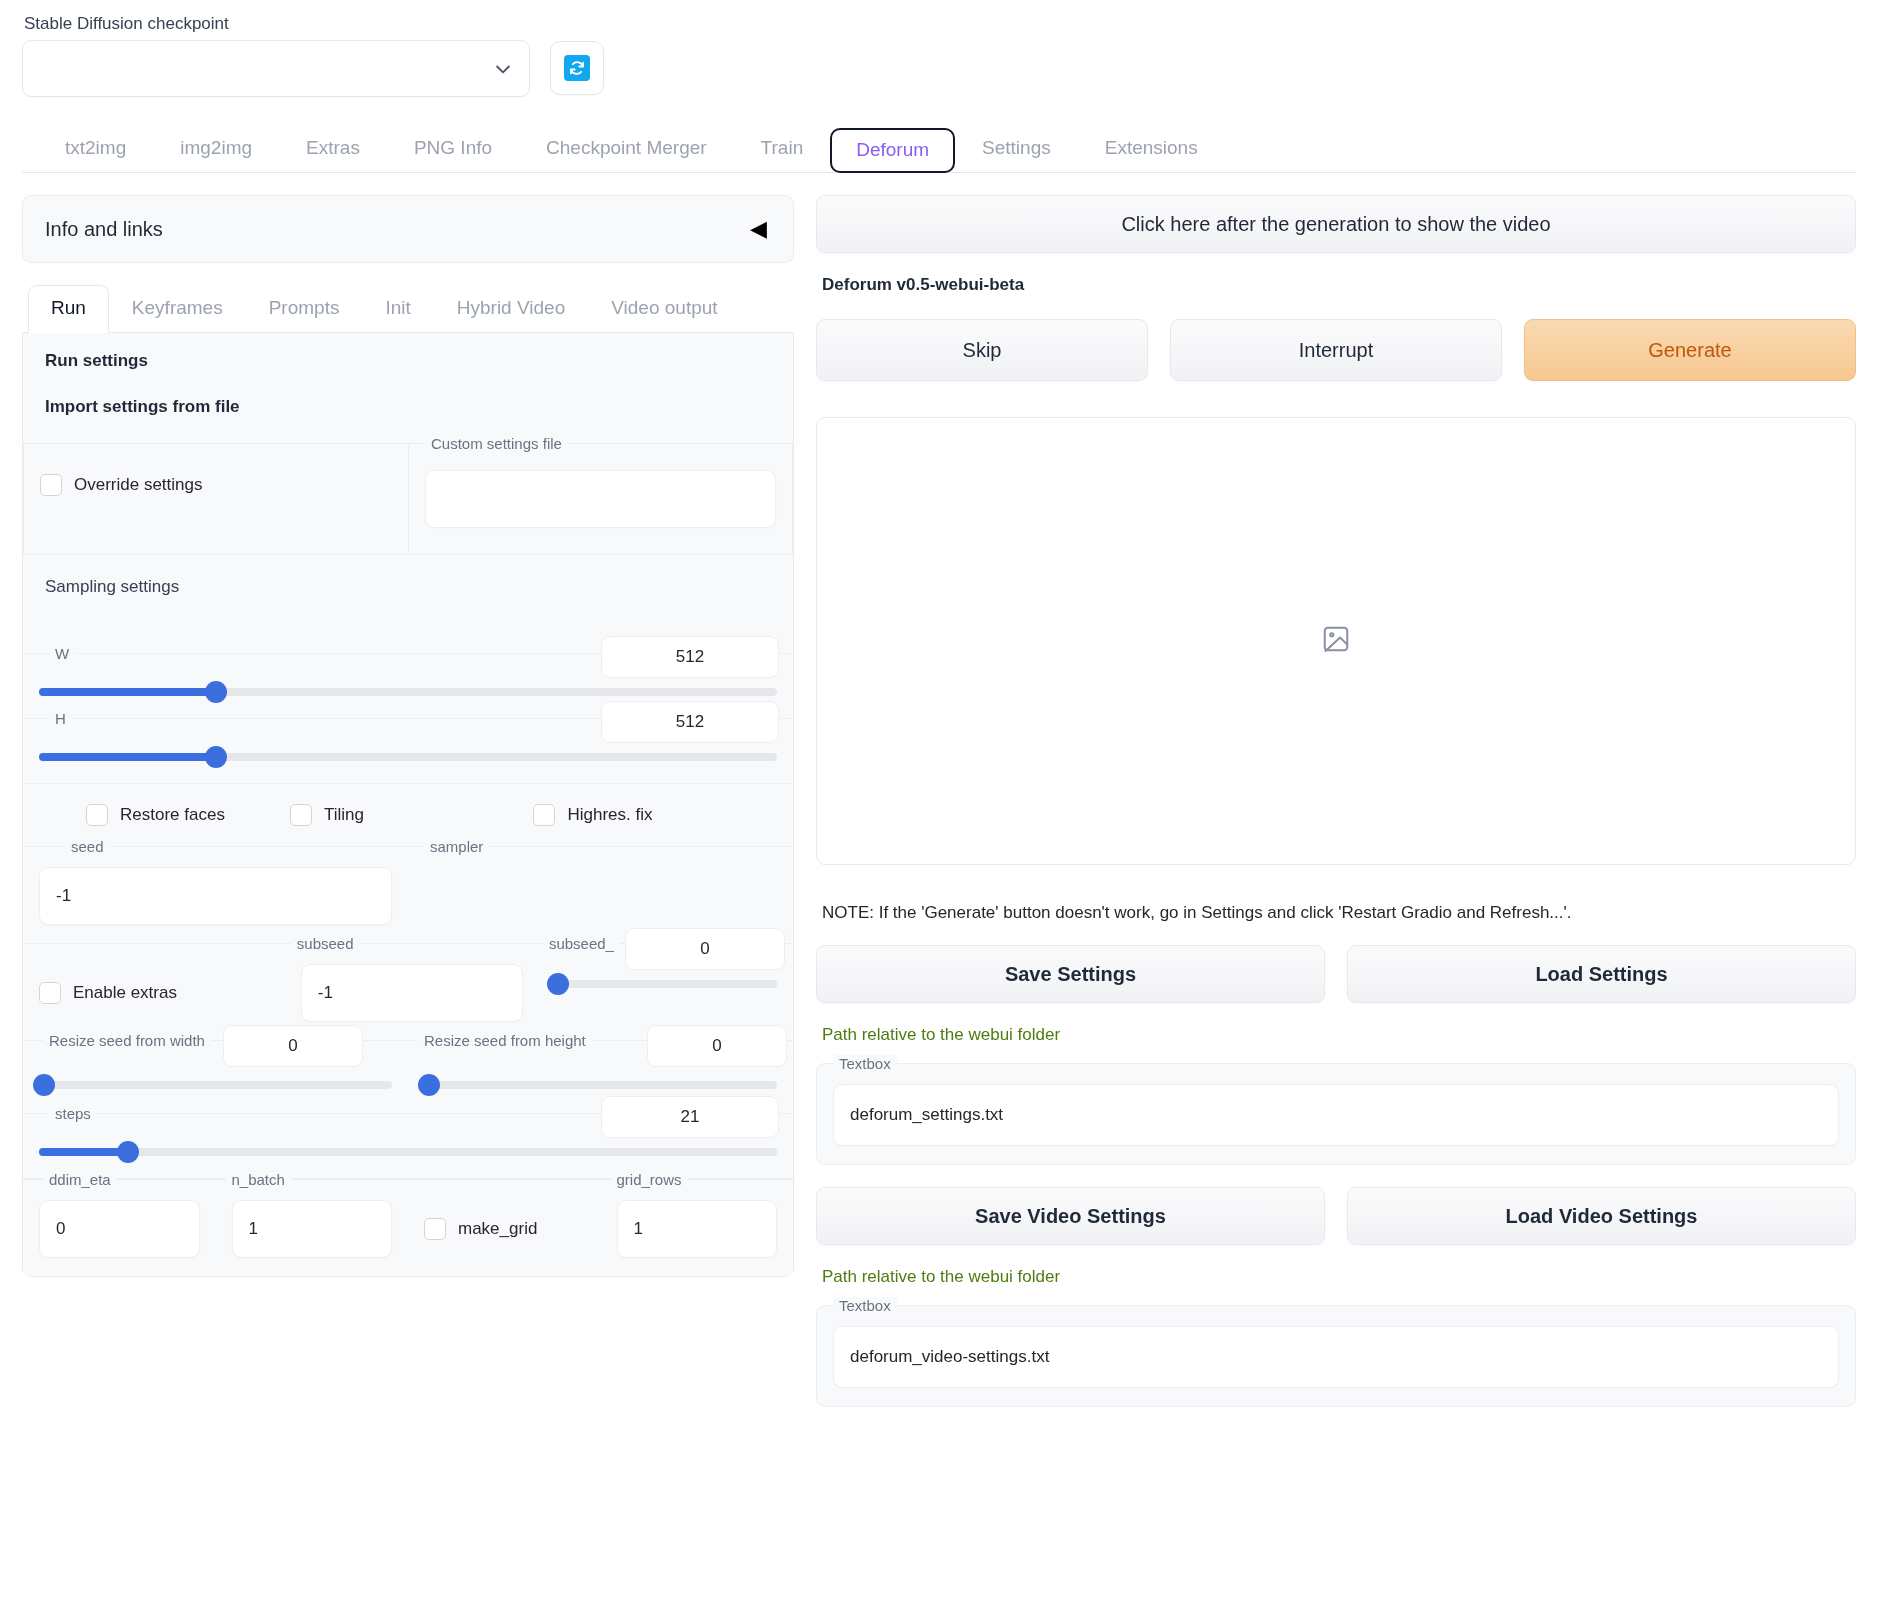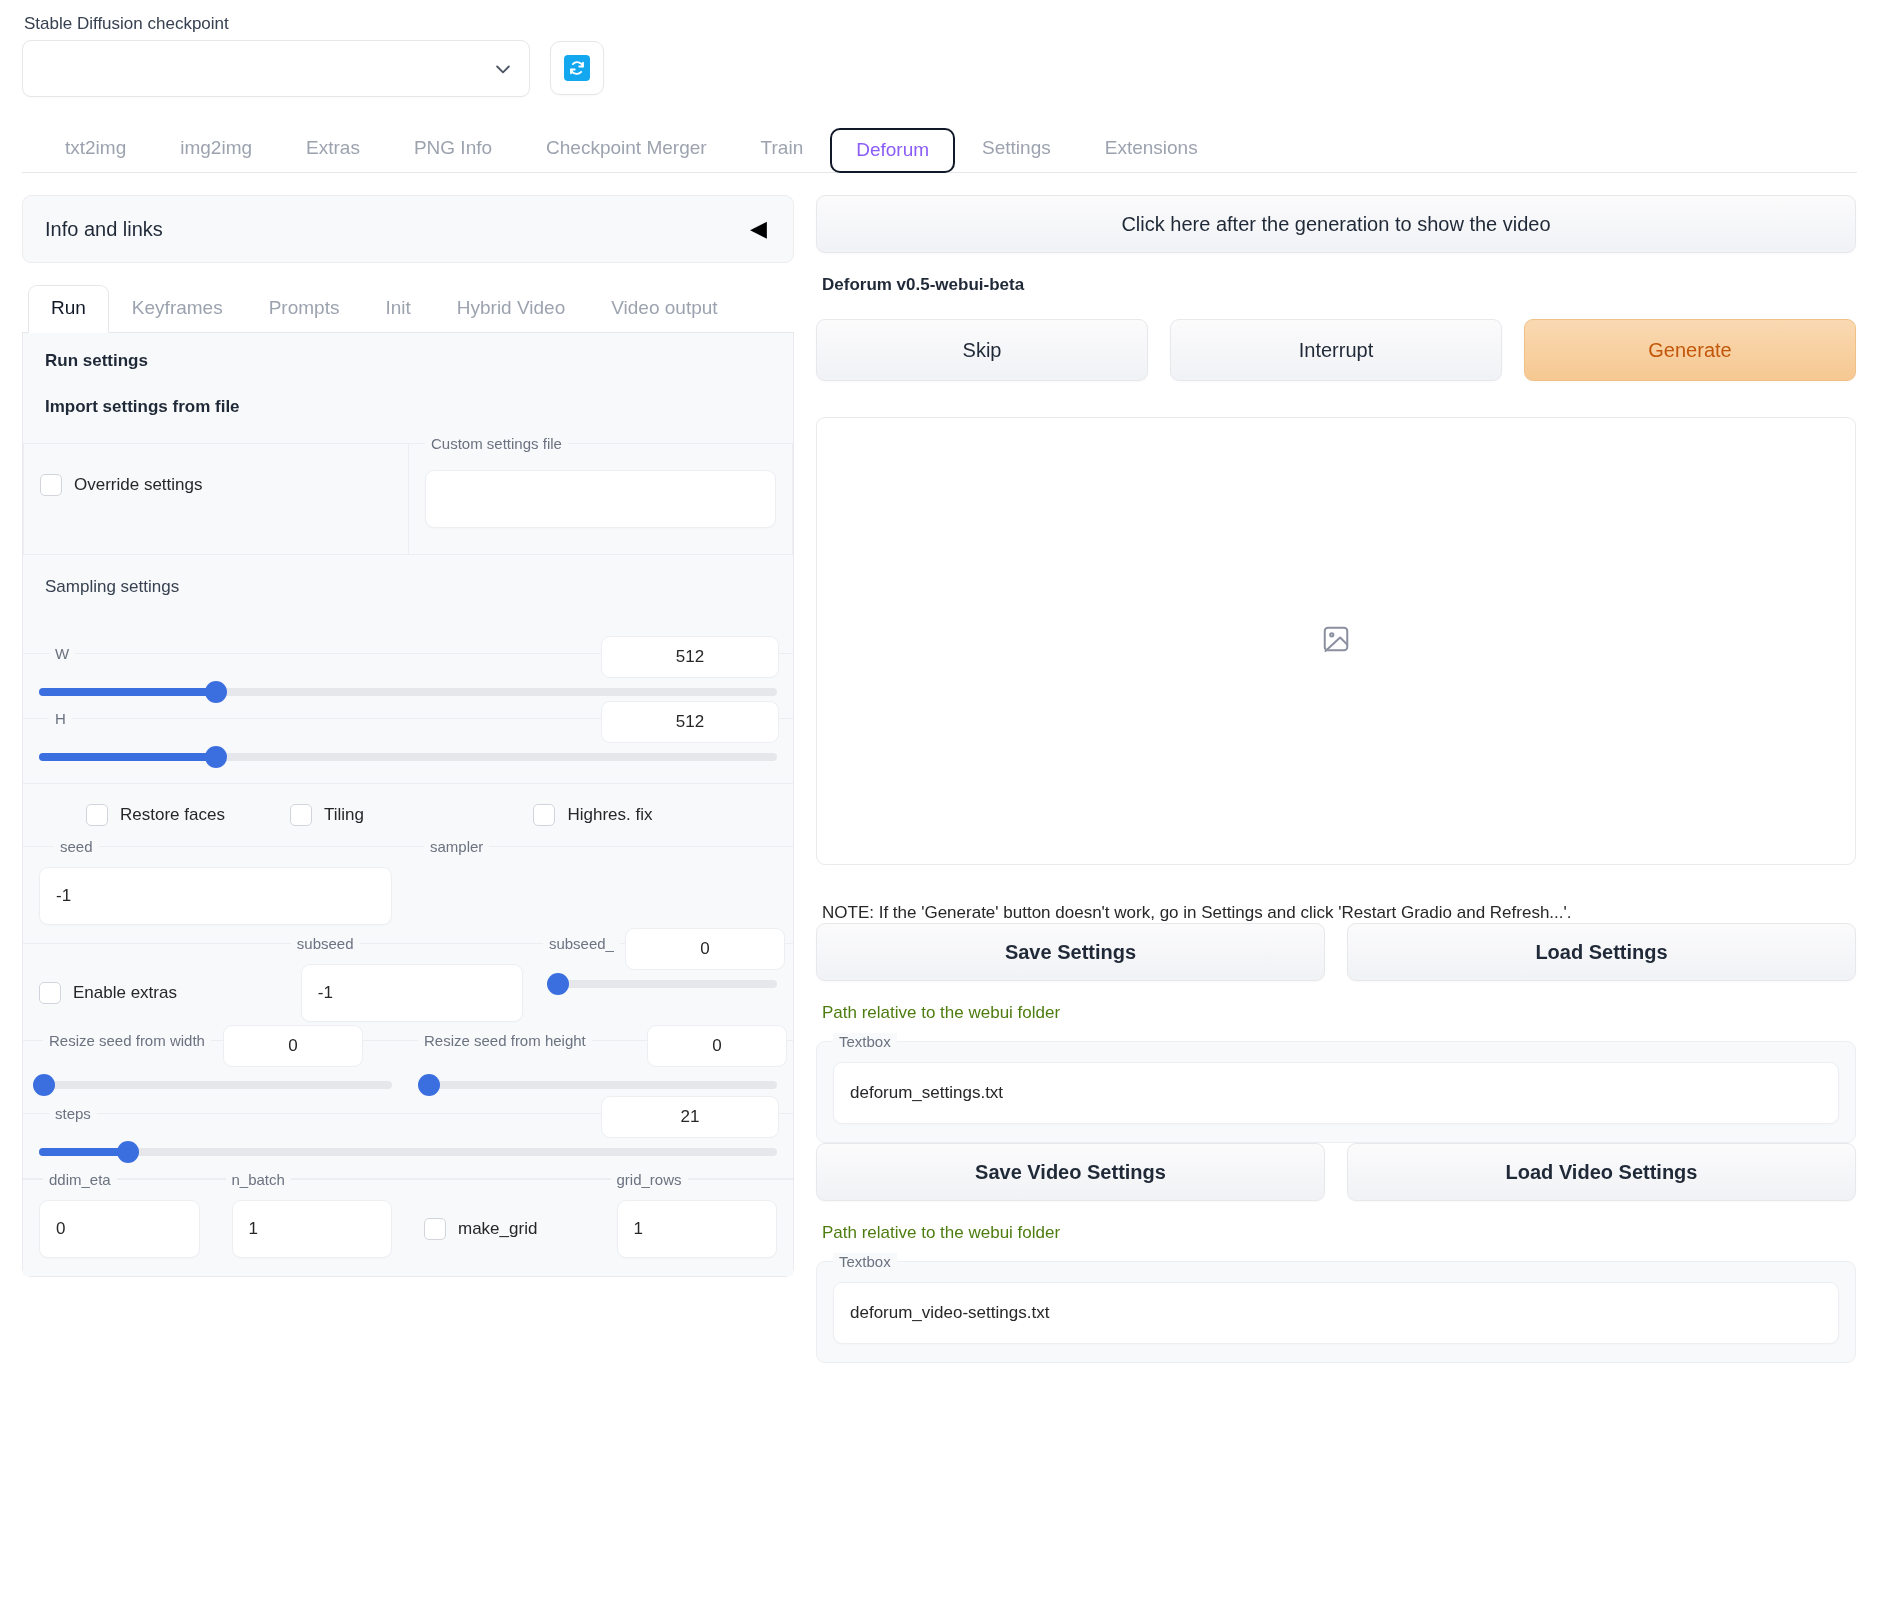--- a/index.html
+++ b/index.html
@@ -171,21 +171,21 @@
     border-color: #f0c089; color: #c2570b;
   }
   .img-box {
     margin-top: 36px; height: 448px; border: 1px solid #e9eaee;
     border-radius: 9px; background: #fff; display: flex;
     align-items: center; justify-content: center;
   }
   .note {
     font-size: 17px; color: #27272a; margin: 38px 0 0 6px; white-space: nowrap;
   }
-  .btn2row { display: flex; gap: 22px; }
+  .btn2row { display: flex; gap: 22px; margin-top: 22px; }
   .btn2 {
     flex: 1; height: 58px; border-radius: 9px; display: flex;
     align-items: center; justify-content: center; font-size: 20px;
     font-weight: bold; border: 1px solid #e7e8ec;
     background: linear-gradient(#fbfbfc, #f1f2f5); color: #1f2937;
     cursor: pointer; box-shadow: 0 1px 2px rgba(0,0,0,0.03);
   }
   .path-lbl { font-size: 17px; color: #4d7c0f; margin: 22px 0 0 6px; }
   .tbox-grp {
     position: relative; border: 1px solid #eceef1; border-radius: 9px;
@@ -299,21 +299,21 @@
             <span class="cbx-label">Tiling</span>
           </div>
           <div class="cbx-wrap" style="width:33%;">
             <span class="cbx"></span>
             <span class="cbx-label">Highres. fix</span>
           </div>
         </div>
 
         <div class="row">
           <div class="fld" style="width:50%;border-left:none;border-top:none;border-right:none;">
-            <span class="fld-legend" style="left:31px;text-align:center;">seed</span>
+            <span class="fld-legend" style="left:42px;text-align:center;">seed</span>
             <div class="tbox">-1</div>
           </div>
           <div class="fld" style="width:50%;border-left:none;border-top:none;border-right:none;">
             <span class="fld-legend" style="left:16px;">sampler</span>
           </div>
         </div>
 
         <div class="row">
           <div class="fld" style="width:34%;border-left:none;border-top:none;border-right:none;display:flex;align-items:center;">
             <div class="cbx-wrap">

